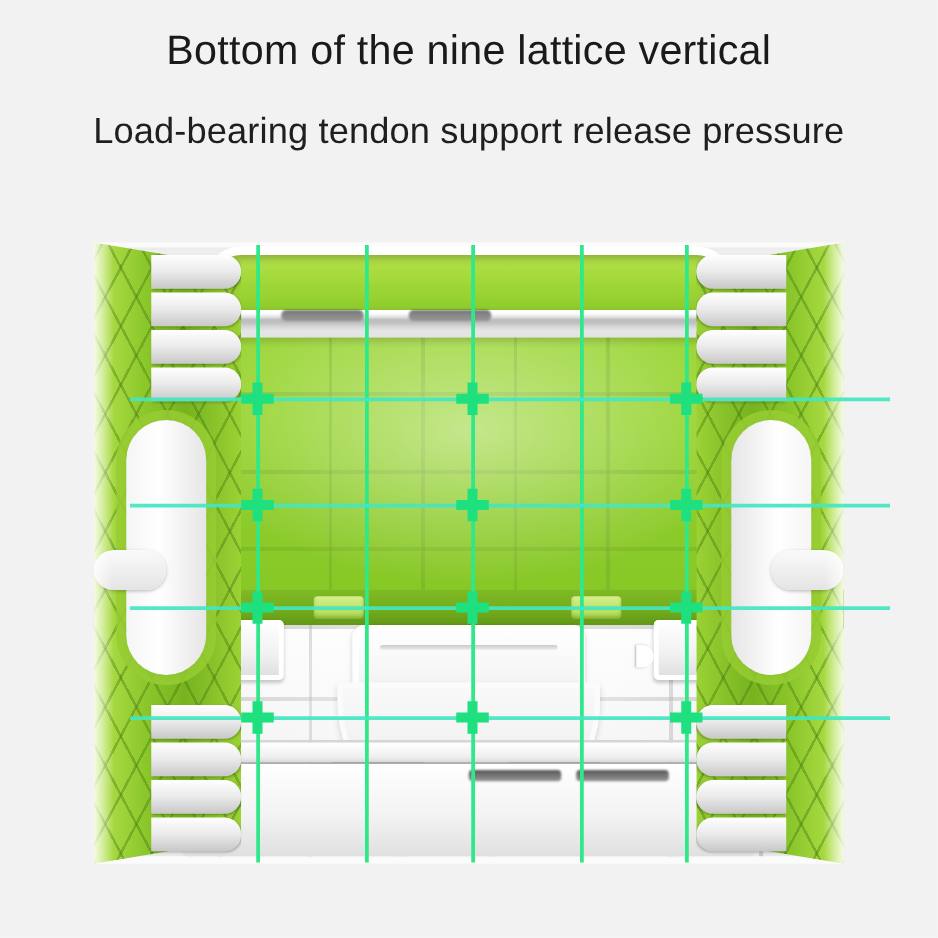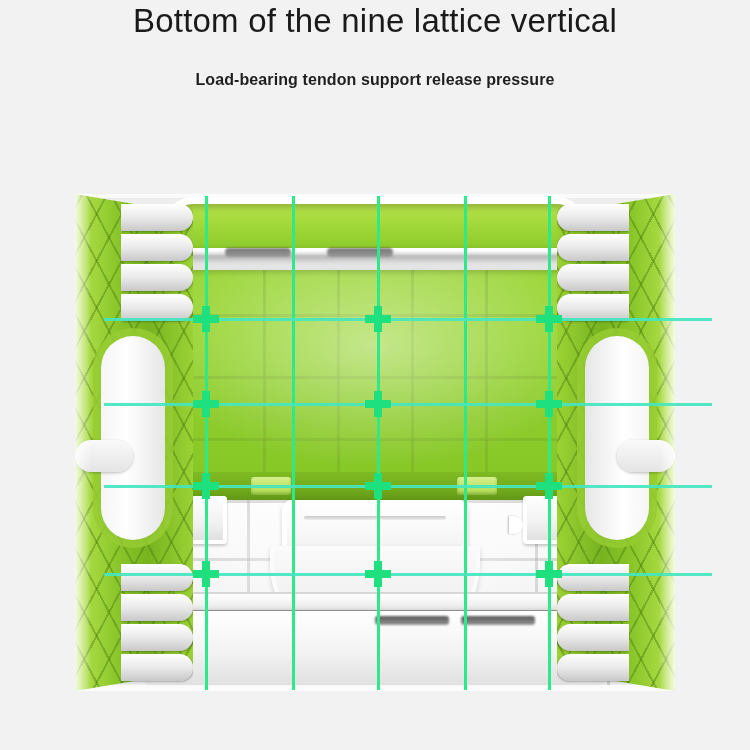--- a/index.html
+++ b/index.html
@@ -10,24 +10,24 @@
     font-family:"Liberation Sans", sans-serif;
     overflow:hidden;
   }
   .page{position:relative;width:750px;height:750px;background:#f2f2f2;}
 
   
   .headings{position:absolute;left:0;top:0;width:750px;text-align:center;}
   .title{
     font-size:33px;color:#1a1a1a;font-weight:400;
     letter-spacing:.2px;line-height:1;
-    padding-top:4px;
+    padding-top:23px;
   }
   .subtitle{
-    font-size:16px;color:#1f1f1f;font-weight:700;
+    font-size:29px;color:#1f1f1f;font-weight:400;
     letter-spacing:.1px;line-height:1;
     padding-top:35px;
   }
 
   
   .photo{
     position:absolute;left:0;top:0;width:750px;height:750px;
     overflow:hidden;
   }
   .product{

